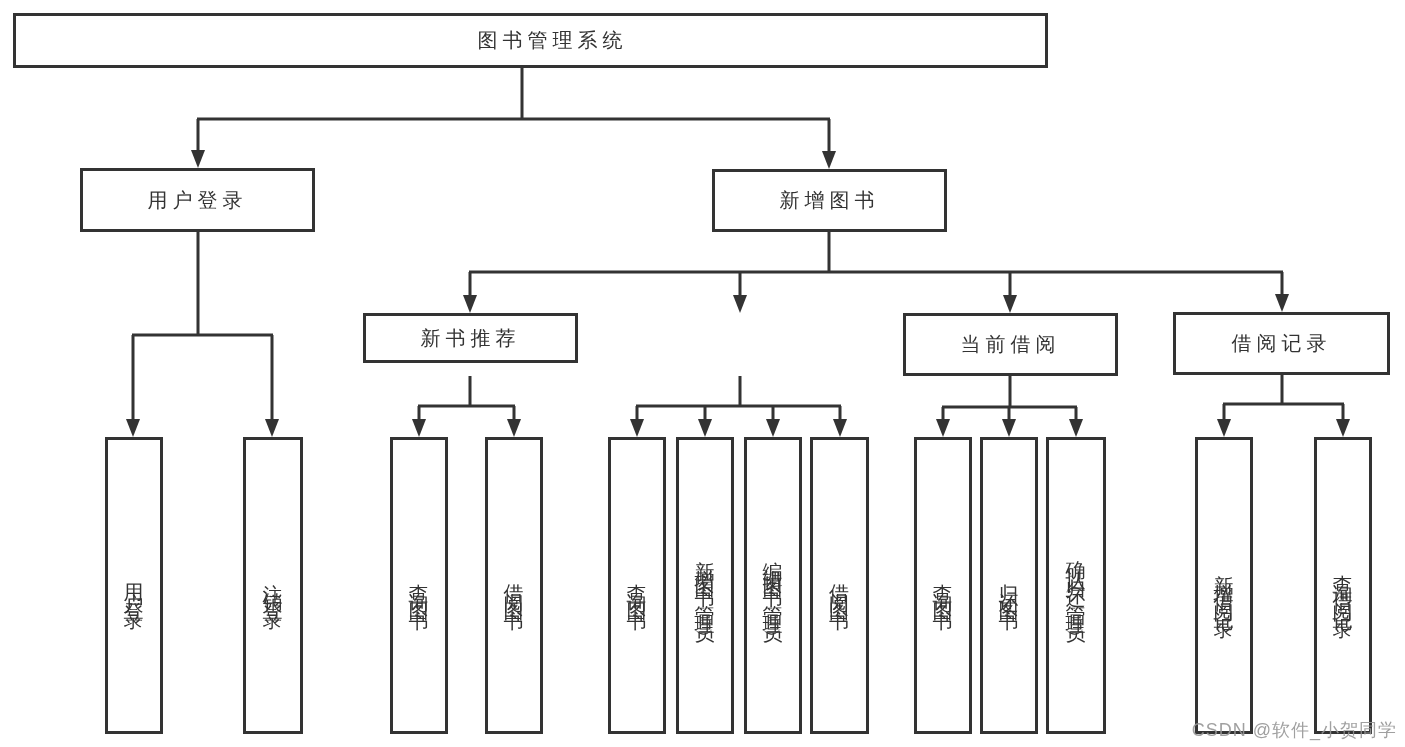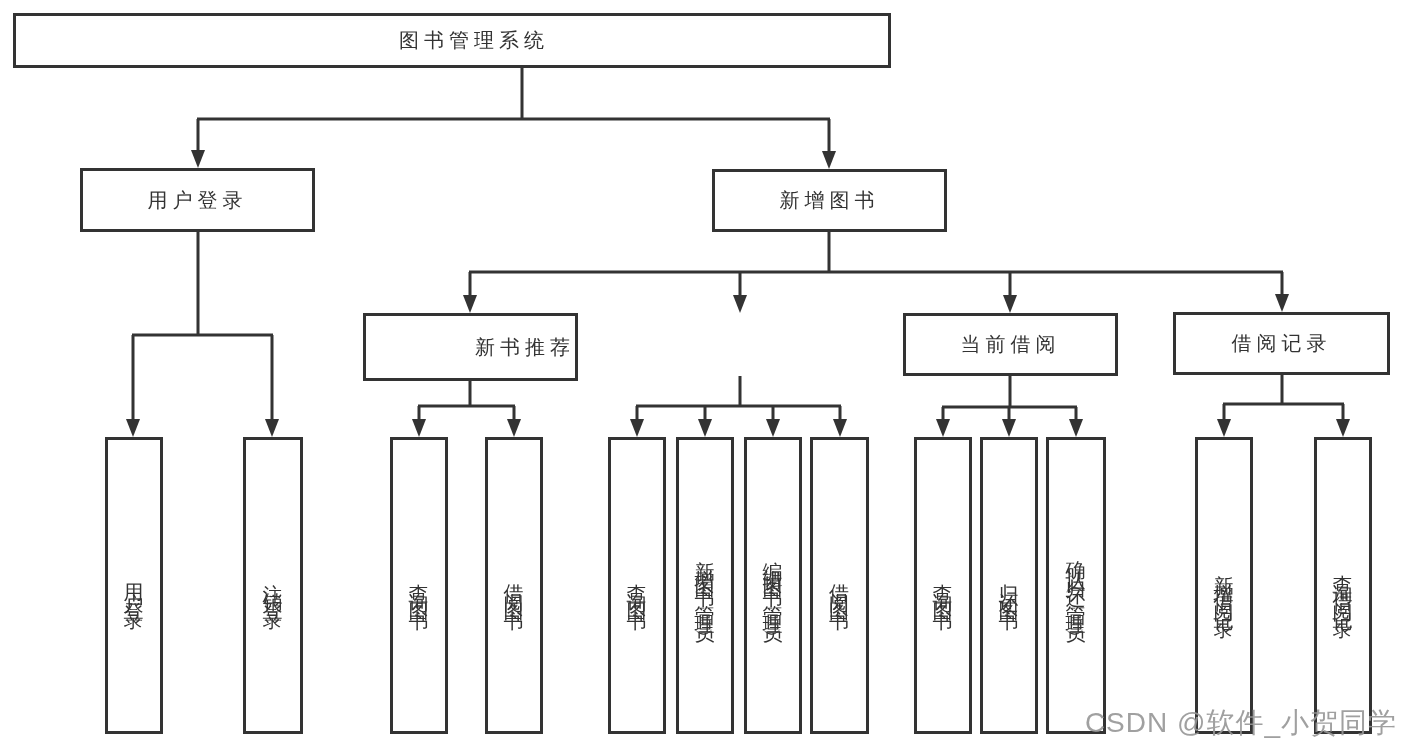--- a/index.html
+++ b/index.html
@@ -29,21 +29,21 @@
   .node.vertical span{
     writing-mode:vertical-rl;
     text-orientation:mixed;
     letter-spacing:9px;
     line-height:1;
   }
   #watermark{
     position:absolute;
     right:8px;
     bottom:5px;
-    font-size:28px;
+    font-size:18px;
     letter-spacing:1px;
     color:rgba(150,150,150,0.9);
     z-index:3;
     white-space:nowrap;
   }
 </style>
 </head>
 <body>
 
 <div id="canvas">
@@ -83,32 +83,32 @@
       <polygon points="766,419 780,419 773,437"></polygon>
       <polygon points="833,419 847,419 840,437"></polygon>
       <polygon points="936,419 950,419 943,437"></polygon>
       <polygon points="1002,419 1016,419 1009,437"></polygon>
       <polygon points="1069,419 1083,419 1076,437"></polygon>
       <polygon points="1217,419 1231,419 1224,437"></polygon>
       <polygon points="1336,419 1350,419 1343,437"></polygon>
     </g>
   </svg>
 
-  <div class="node" style="left:13px;top:13px;width:878px;height:55px;padding-left:44px;">
+  <div class="node" style="left:13px;top:13px;width:1035px;height:55px;padding-left:44px;">
     <span>图书管理系统</span>
   </div>
 
   <div class="node" style="left:80px;top:168px;width:235px;height:64px;">
     <span>用户登录</span>
   </div>
   <div class="node" style="left:712px;top:169px;width:235px;height:63px;">
     <span>新增图书</span>
   </div>
 
-  <div class="node" style="left:363px;top:313px;width:215px;height:68px;justify-content:flex-end;">
+  <div class="node" style="left:363px;top:313px;width:215px;height:50px;">
     <span>新书推荐</span>
   </div>
   <div class="node" style="left:903px;top:313px;width:215px;height:63px;">
     <span>当前借阅</span>
   </div>
   <div class="node" style="left:1173px;top:312px;width:217px;height:63px;">
     <span>借阅记录</span>
   </div>
 
   <div class="node vertical" style="left:105px;top:437px;width:58px;height:297px;">

